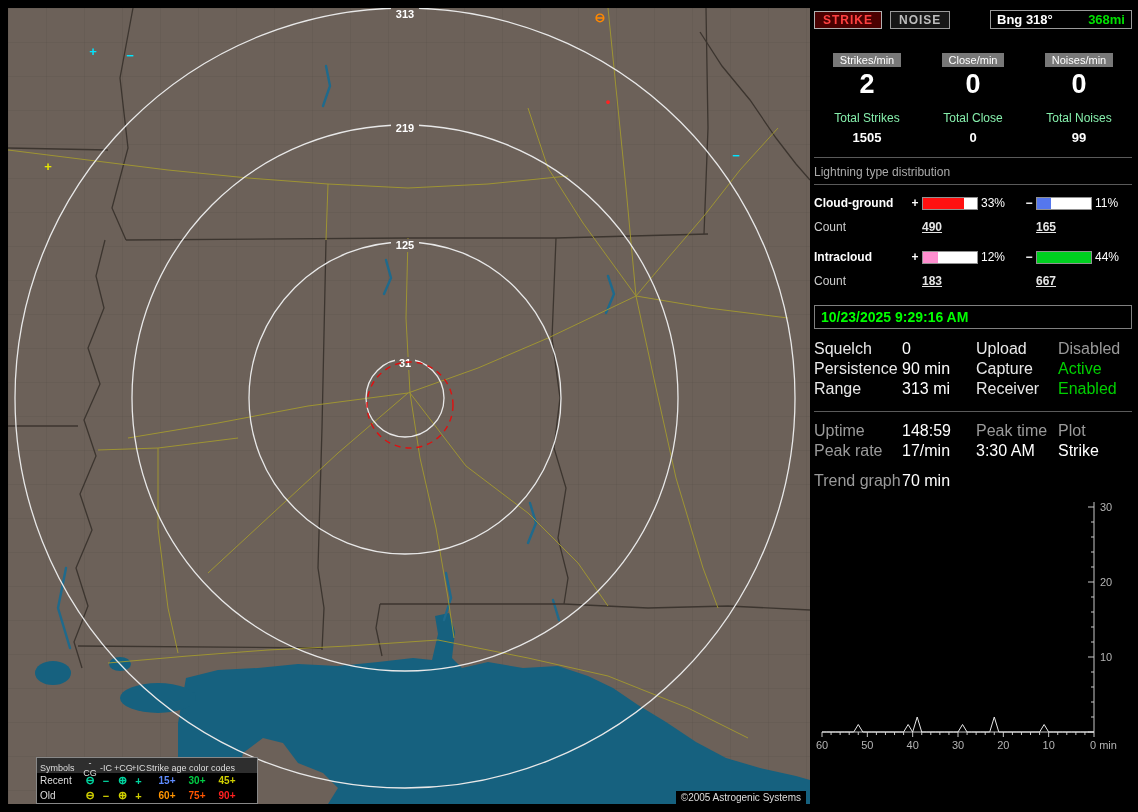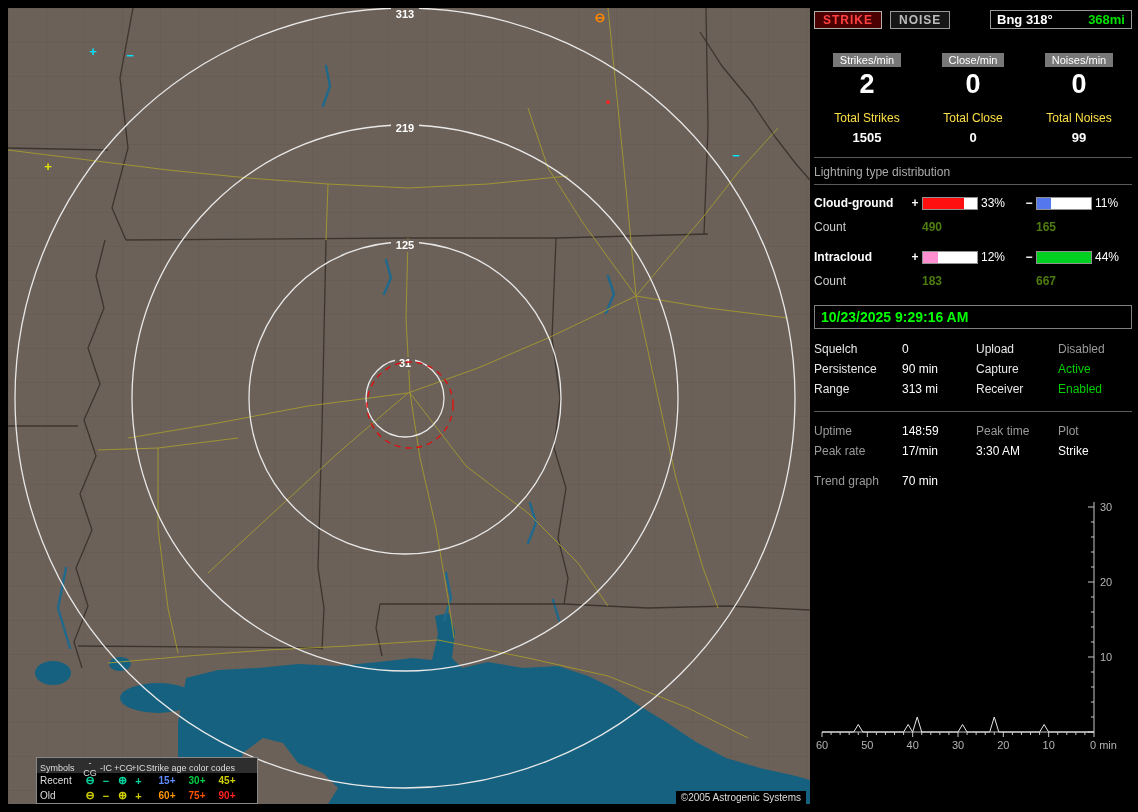--- a/index.html
+++ b/index.html
@@ -27,35 +27,35 @@
   .btn{font-size:12px;font-weight:bold;letter-spacing:1px;padding:1px 8px;cursor:pointer;}
   .btn-strike{background:#4a0000;color:#ff4040;border:1px solid #b0b0b0;}
   .btn-noise{background:#161616;color:#bdbdbd;border:1px solid #9a9a9a;}
   .bearing{margin-left:auto;display:flex;justify-content:space-between;width:128px;
            border:1px solid #9a9a9a;background:#000;padding:1px 6px;font-weight:bold;font-size:13px;}
   .bearing .b1{color:#fff;}
   .bearing .b2{color:#00e000;}
   .rates{display:grid;grid-template-columns:repeat(3,1fr);text-align:center;margin-top:24px;}
   .chip{display:inline-block;background:#787878;color:#fff;font-size:11px;padding:1px 7px;}
   .big{font-size:27px;font-weight:bold;color:#fff;margin-top:2px;line-height:30px;}
-  .tlabel{font-size:12px;color:#fde047;margin-top:12px;}
+  .tlabel{font-size:12px;color:#86efac;margin-top:12px;}
   .tval{font-size:13px;font-weight:bold;color:#fff;margin-top:5px;}
   .div{border-top:1px solid #5a5a5a;margin:12px 0 0 0;}
   .sect-title{color:#aaa;font-size:12px;margin:7px 0 5px 0;}
   .drow{display:grid;grid-template-columns:94px 14px 56px 44px 14px 56px 36px;
         align-items:center;height:24px;font-size:12px;}
   .drow .lab{color:#fff;font-weight:bold;}
   .drow .sign{color:#fff;font-weight:bold;text-align:center;}
   .bar{height:11px;background:#fff;border:1px solid #909090;position:relative;overflow:hidden;}
   .bar .fill{position:absolute;left:0;top:0;bottom:0;width:0;}
   .drow .pct{color:#fff;font-weight:normal;padding-left:3px;}
-  .drow .cnt{color:#4d7c0f;font-weight:bold;}
+  .drow .cnt{color:#e5e5e5;font-weight:bold;text-decoration:underline;}
   .dtbox{border:1px solid #808080;margin-top:12px;padding:3px 6px;
          color:#00ff00;font-weight:bold;font-size:14px;}
-  .srow{display:grid;grid-template-columns:88px 74px 82px 1fr;font-size:12px;line-height:20px;}
+  .srow{display:grid;grid-template-columns:88px 74px 82px 1fr;font-size:16px;line-height:20px;}
   .settings{margin-top:10px;}
   .srow .l{color:#e8e8e8;}
   .srow .v{color:#fff;}
   .srow .dim{color:#9a9a9a;}
   .info{margin-top:9px;}
   .chartwrap{margin-top:4px;}
   svg text{font-family:"Liberation Sans",sans-serif;}
 </style>
 </head>
 <body>

